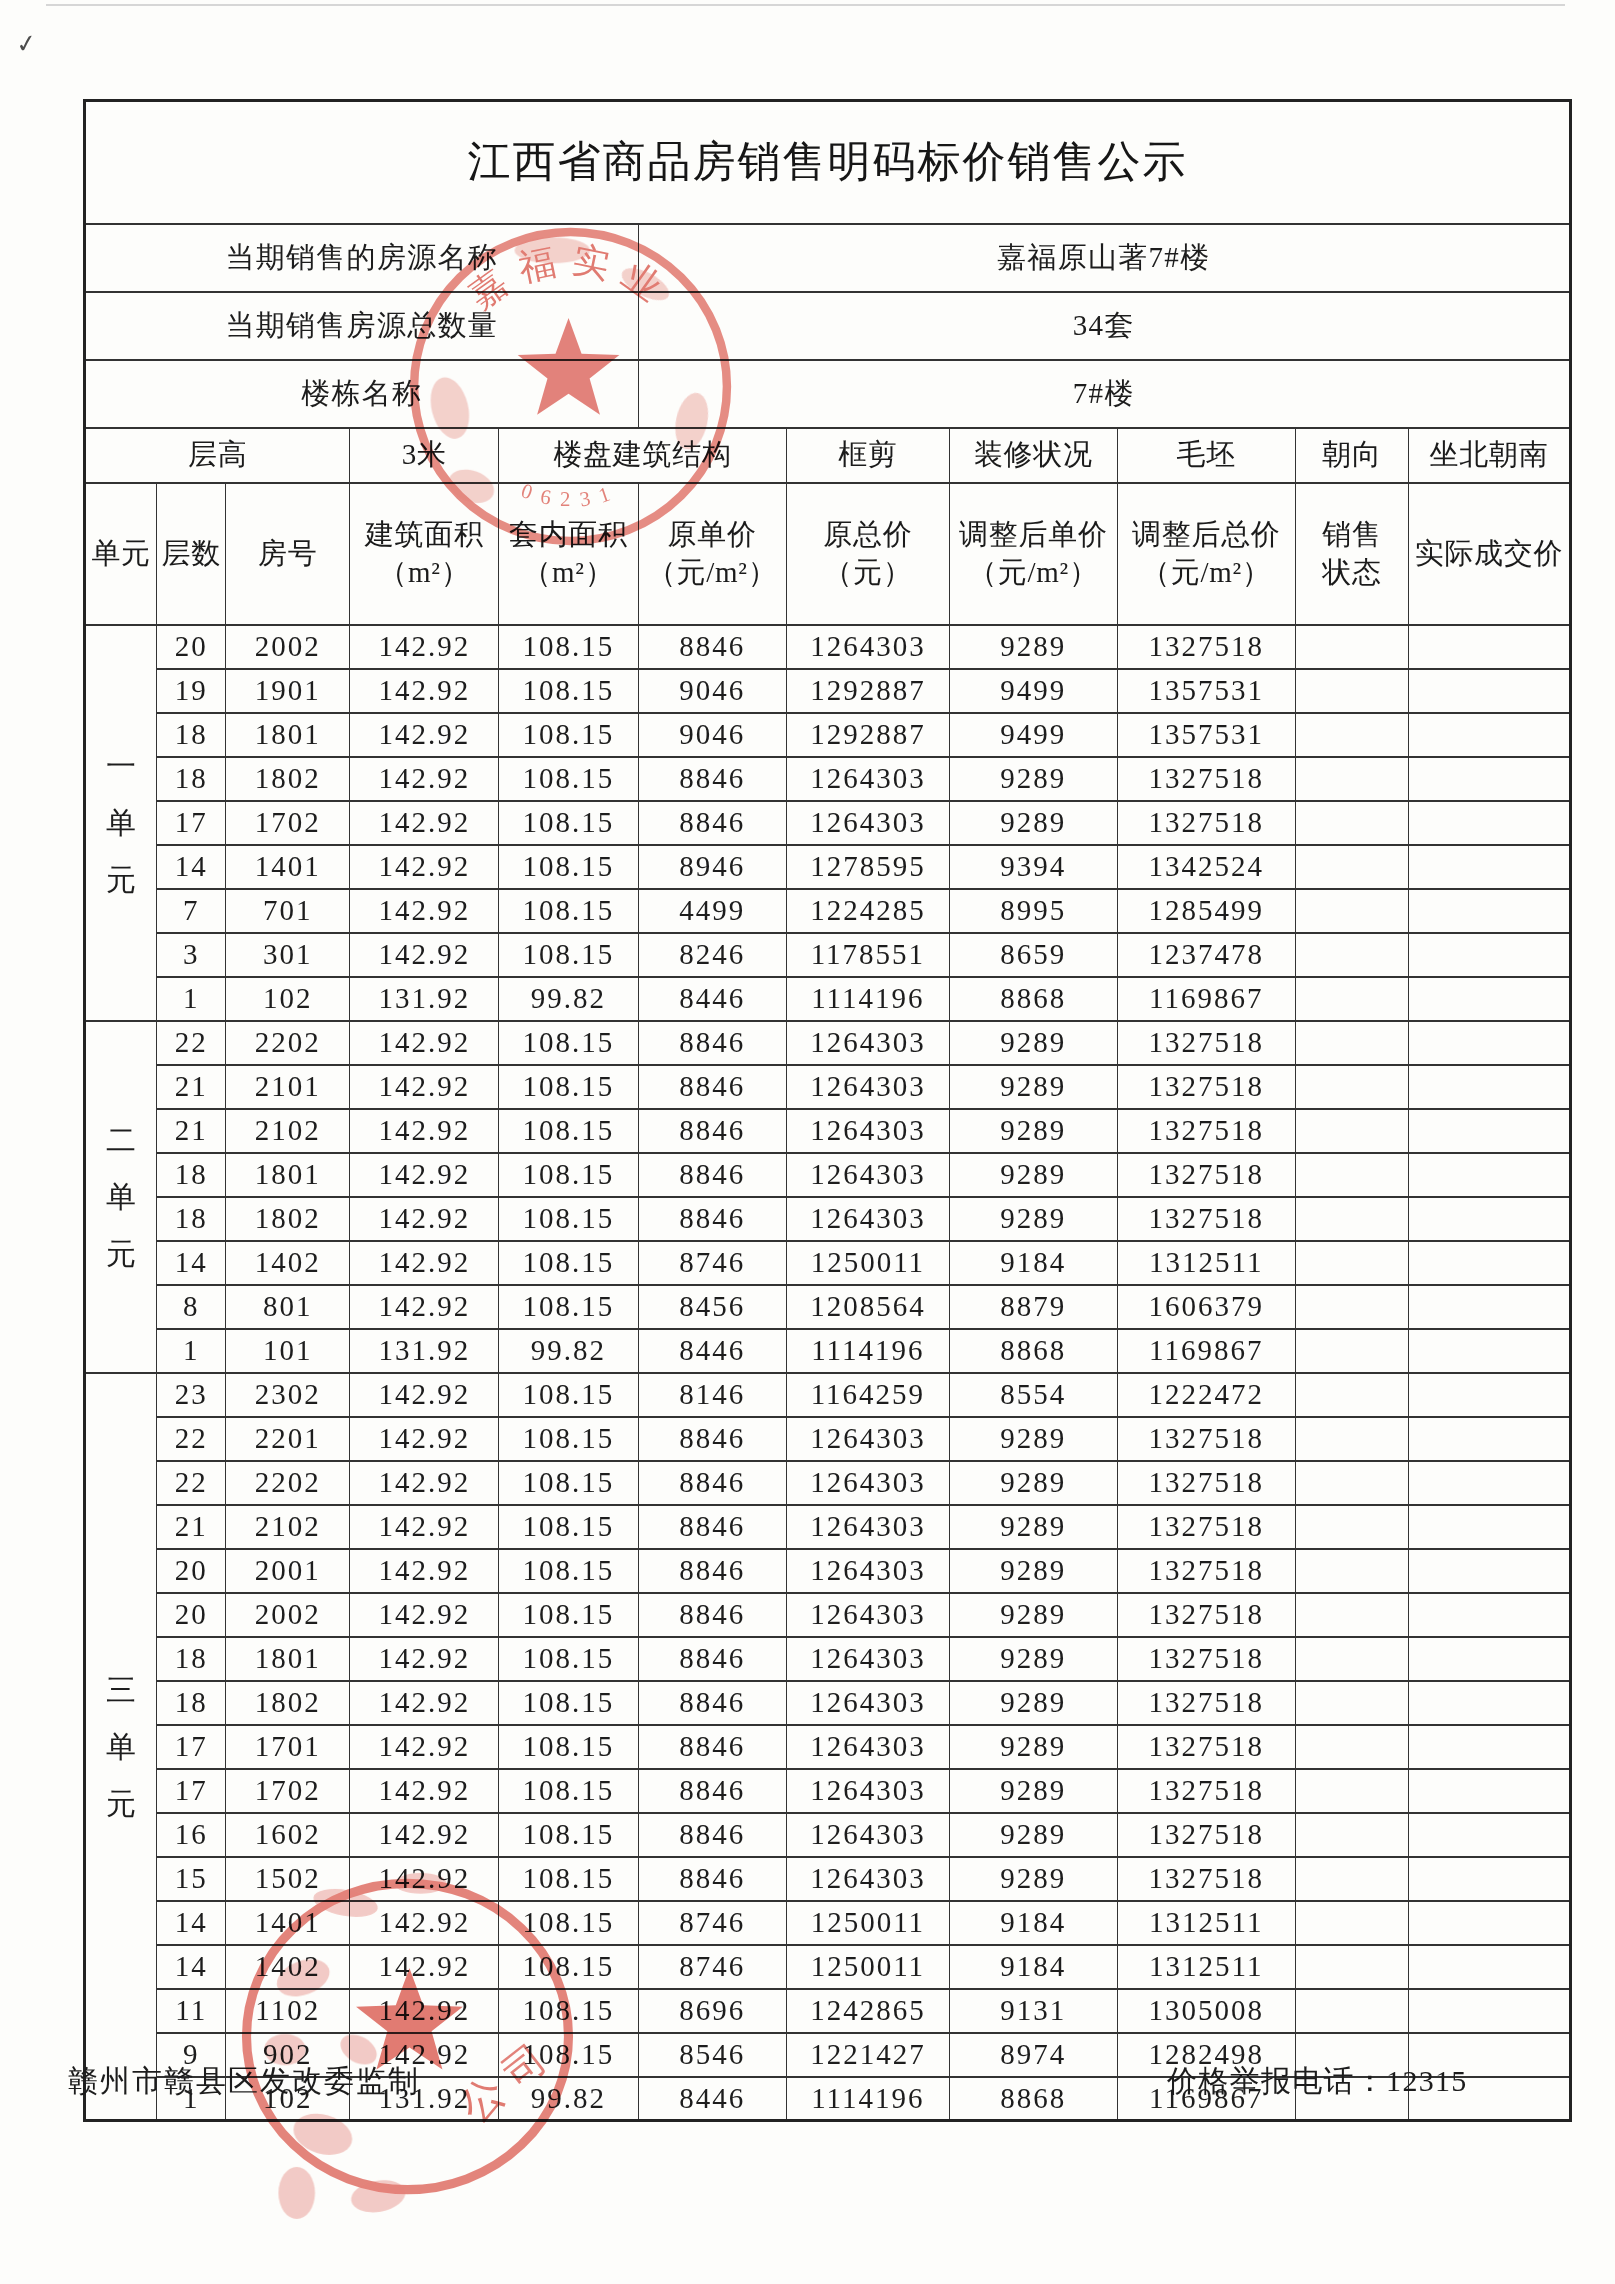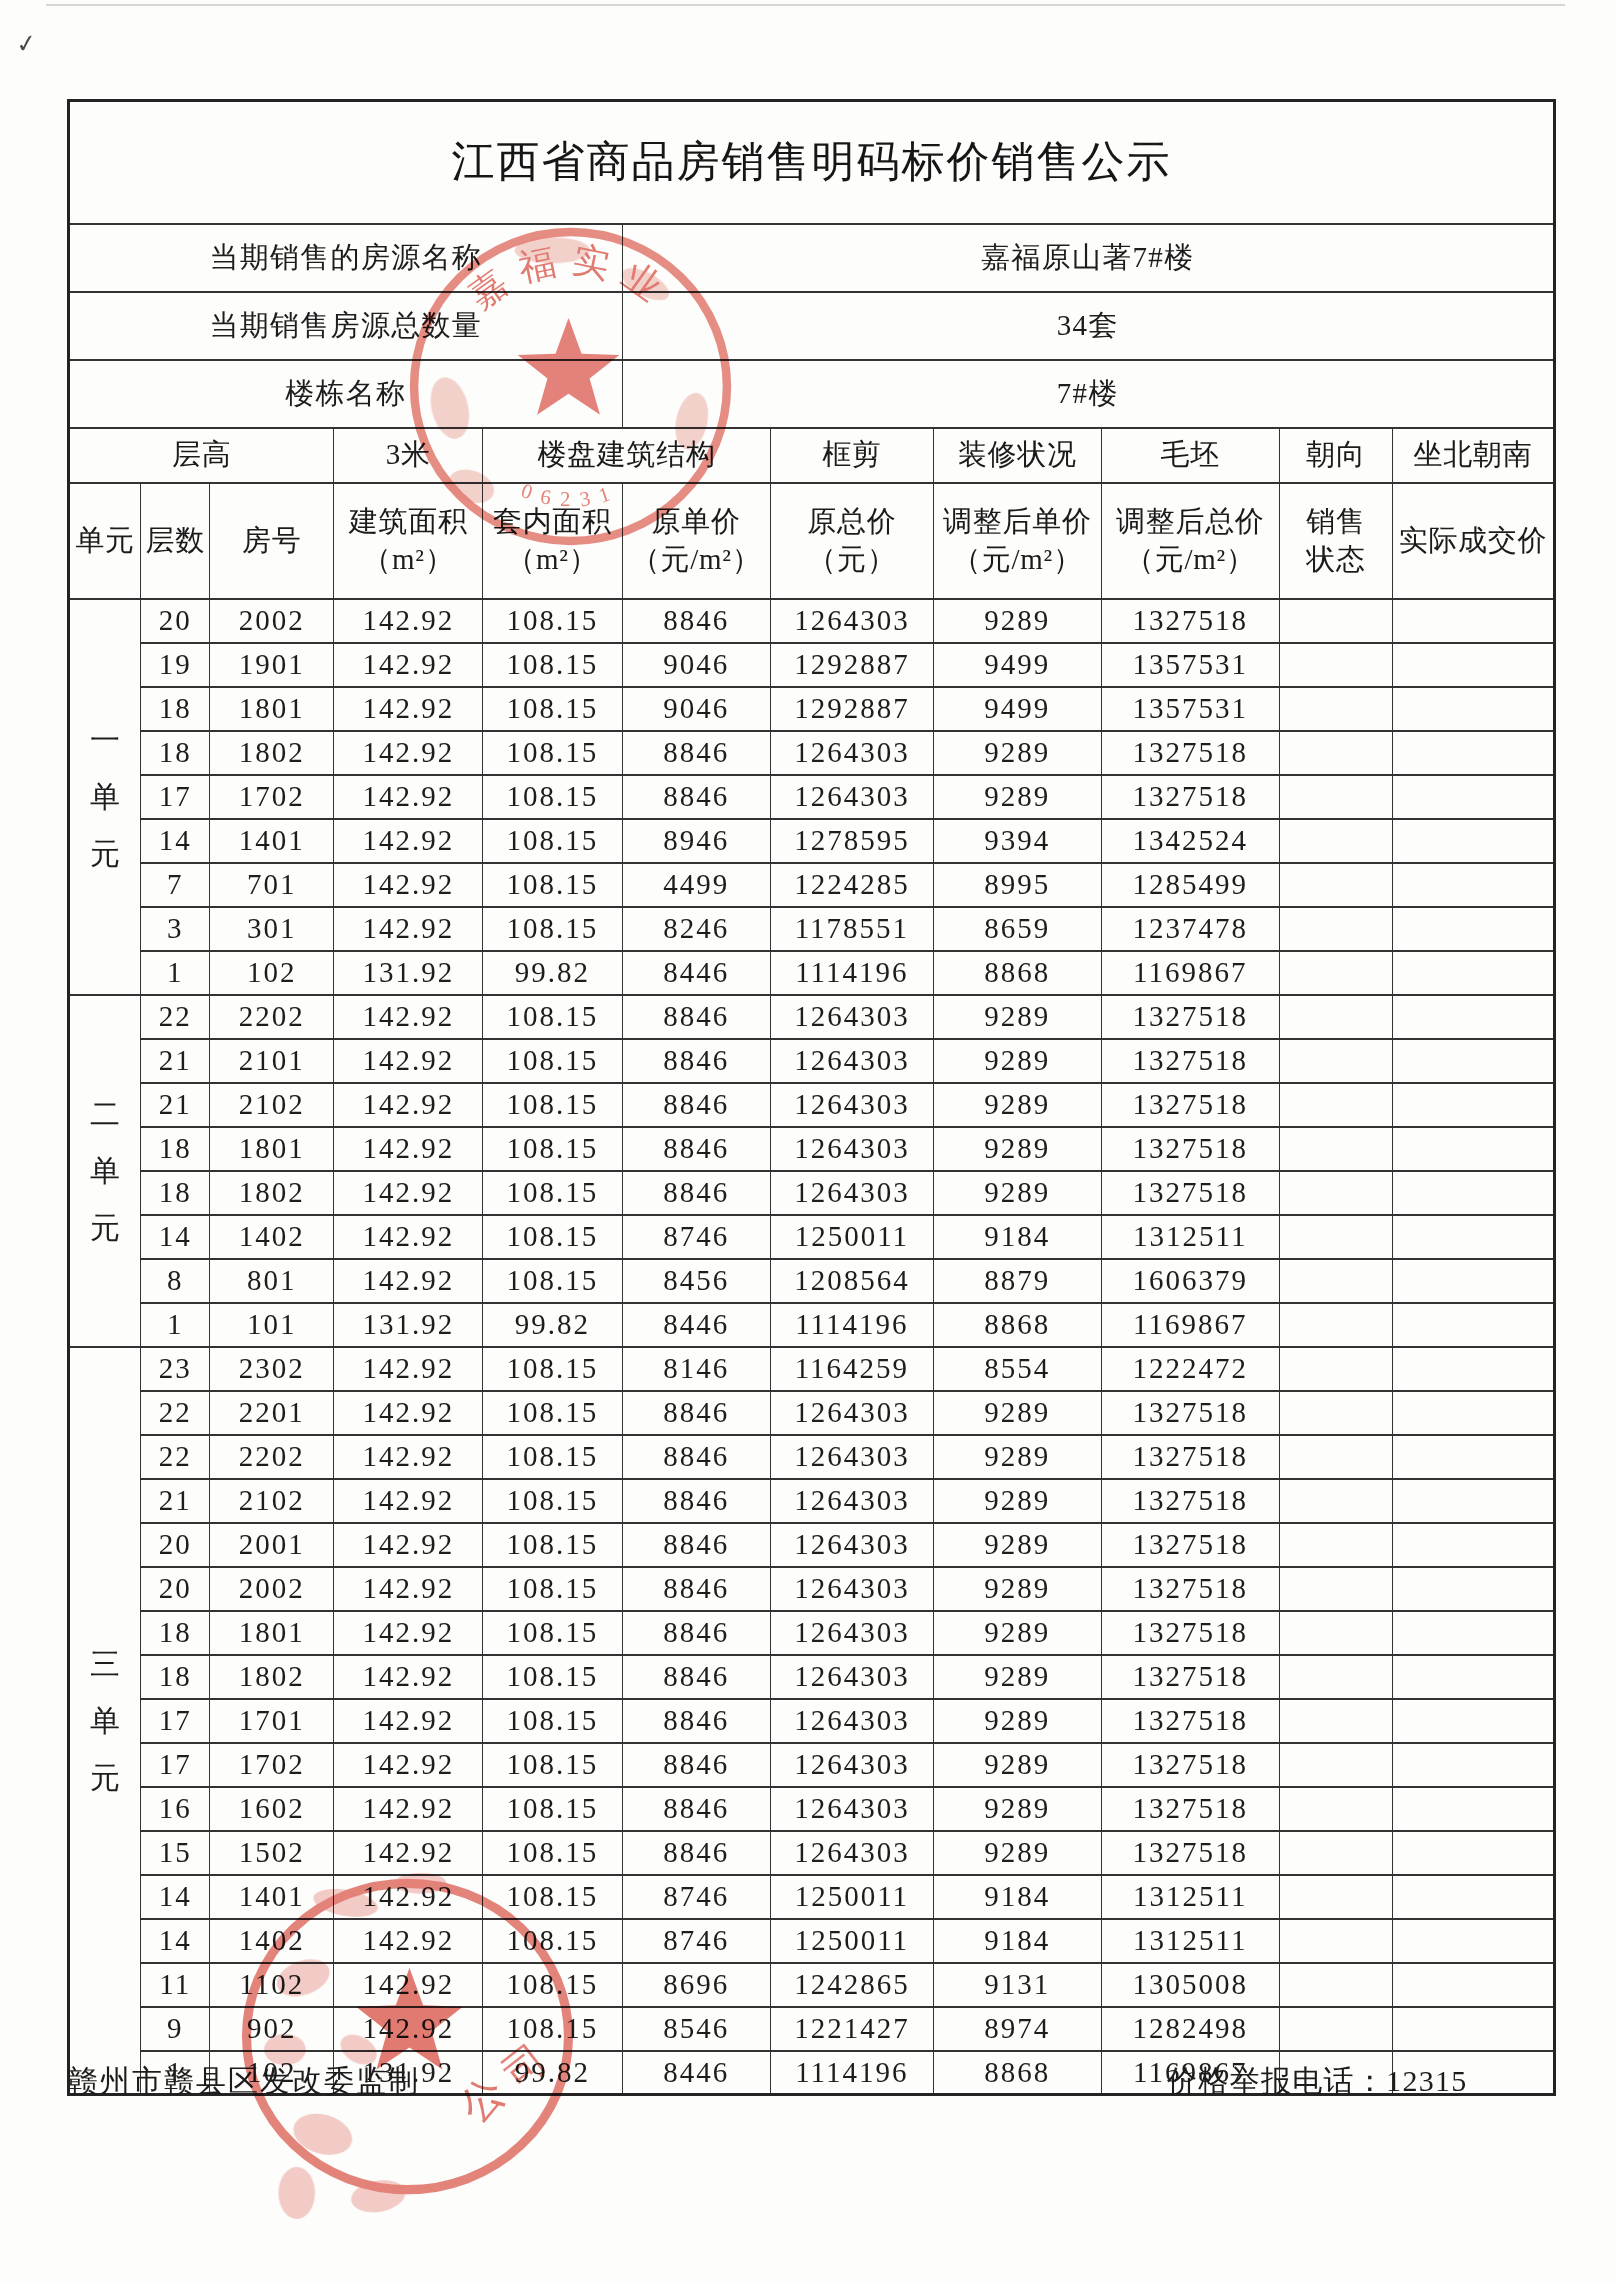--- a/index.html
+++ b/index.html
@@ -19,27 +19,27 @@
     background:transparent;
   }
   .price-table th,.price-table td{
     border:2px solid #333;
     border-top-width:2.6px;border-bottom-width:2.6px;
     border-left-width:1.3px;border-right-width:1.3px;
     text-align:center;vertical-align:middle;
     padding:0;font-weight:normal;
     overflow:hidden;
   }
-  table.price-table{border:3.3px solid #232323;}
+  table.price-table{border:3.3px solid #232323;margin-left:16px;}
   tr.title-row{height:123px;}
   .title-cell{font-size:43px;font-weight:bold;letter-spacing:2px;color:#161616;}
   tr.info-row{height:68px;}
   .info-label,.info-value{font-size:29px;letter-spacing:1.3px;}
   tr.hrow1{height:55px;}
-  tr.hrow2{height:116px;}
+  tr.hrow2{height:142px;}
   .price-table th{font-size:29px;letter-spacing:0.7px;line-height:1.3;color:#1b1b1b;}
   tbody.data-body tr{height:44px;}
   .data-cell{font-size:29px;letter-spacing:2px;white-space:nowrap;}
   .unit-cell div{font-size:30px;line-height:1.9;letter-spacing:0;}
   .footer-left{position:absolute;left:68px;top:2061px;font-size:30px;letter-spacing:2px;color:#1c1c1c;}
   .footer-right{position:absolute;left:1167px;top:2061px;font-size:30px;letter-spacing:1.3px;color:#1c1c1c;}
   .stamp{position:absolute;mix-blend-mode:multiply;opacity:0.85;}
 </style>
 </head>
 <body>

